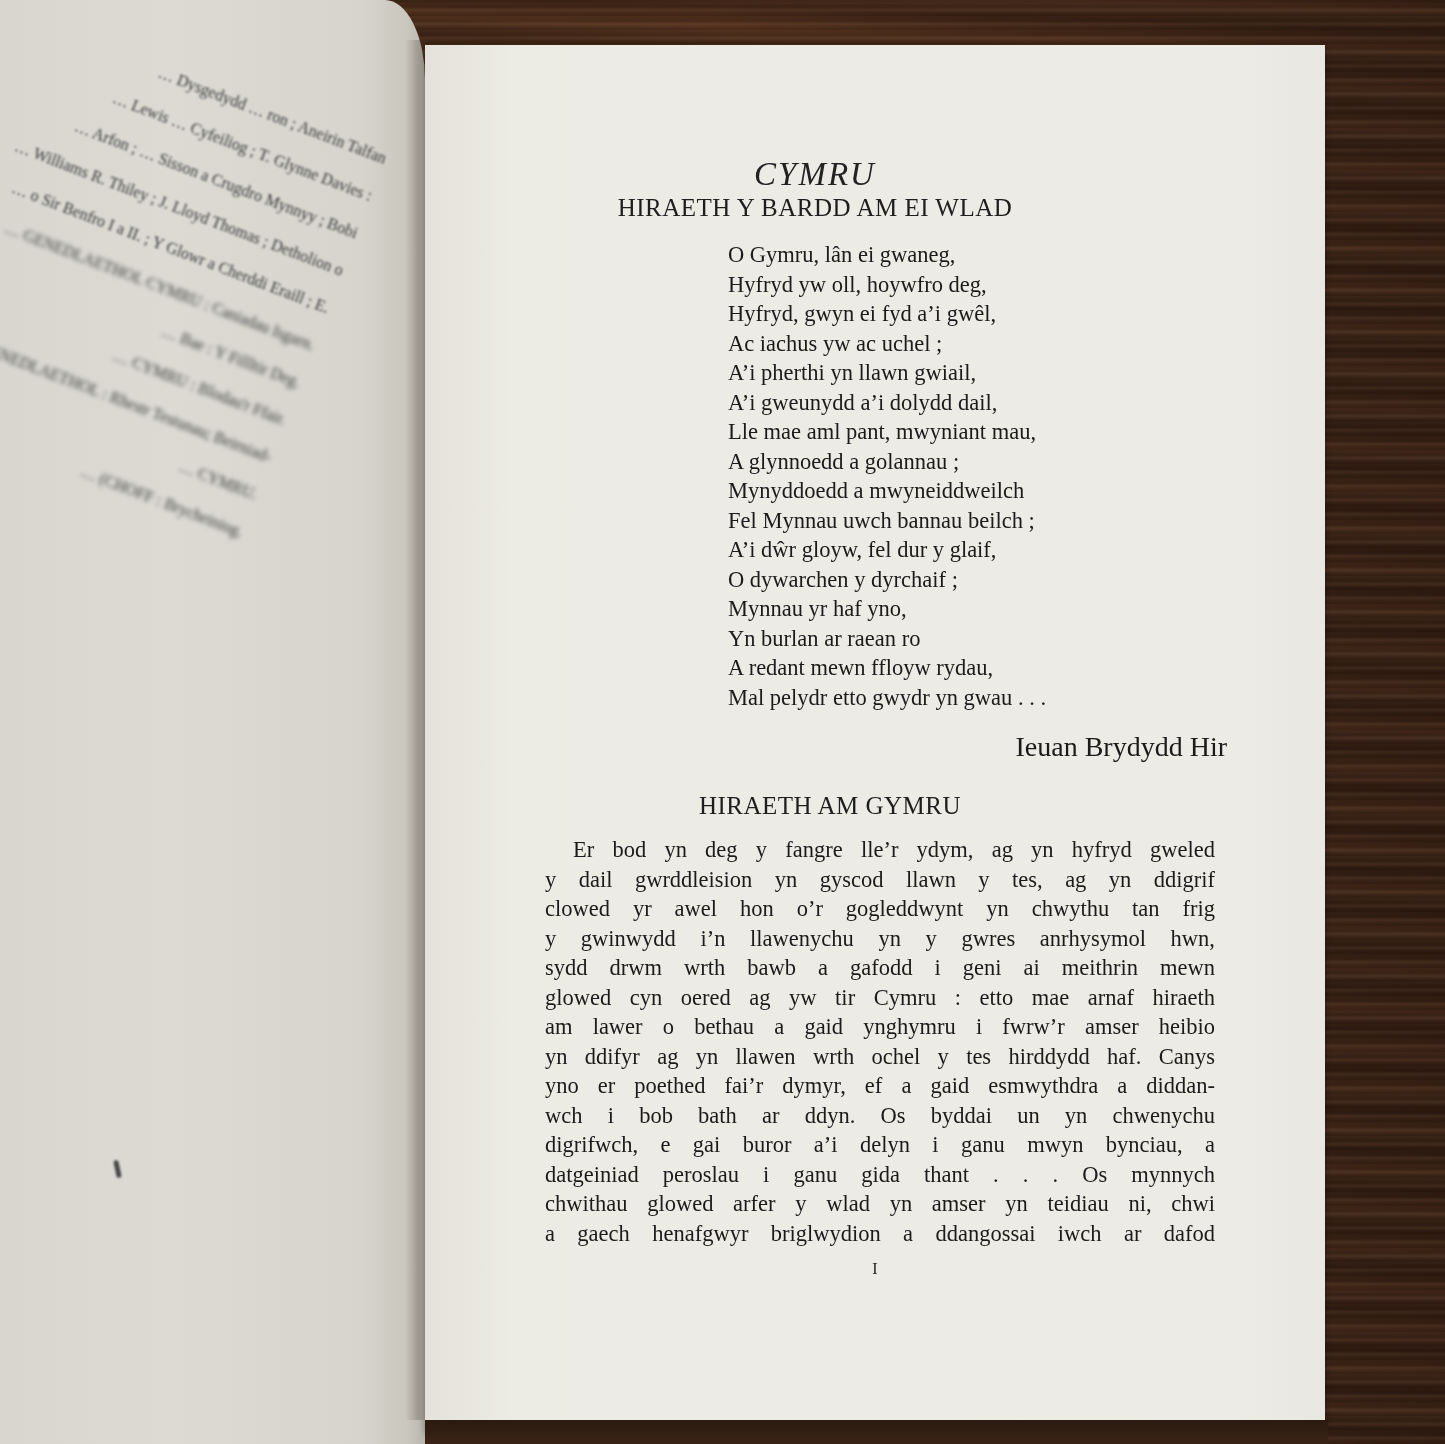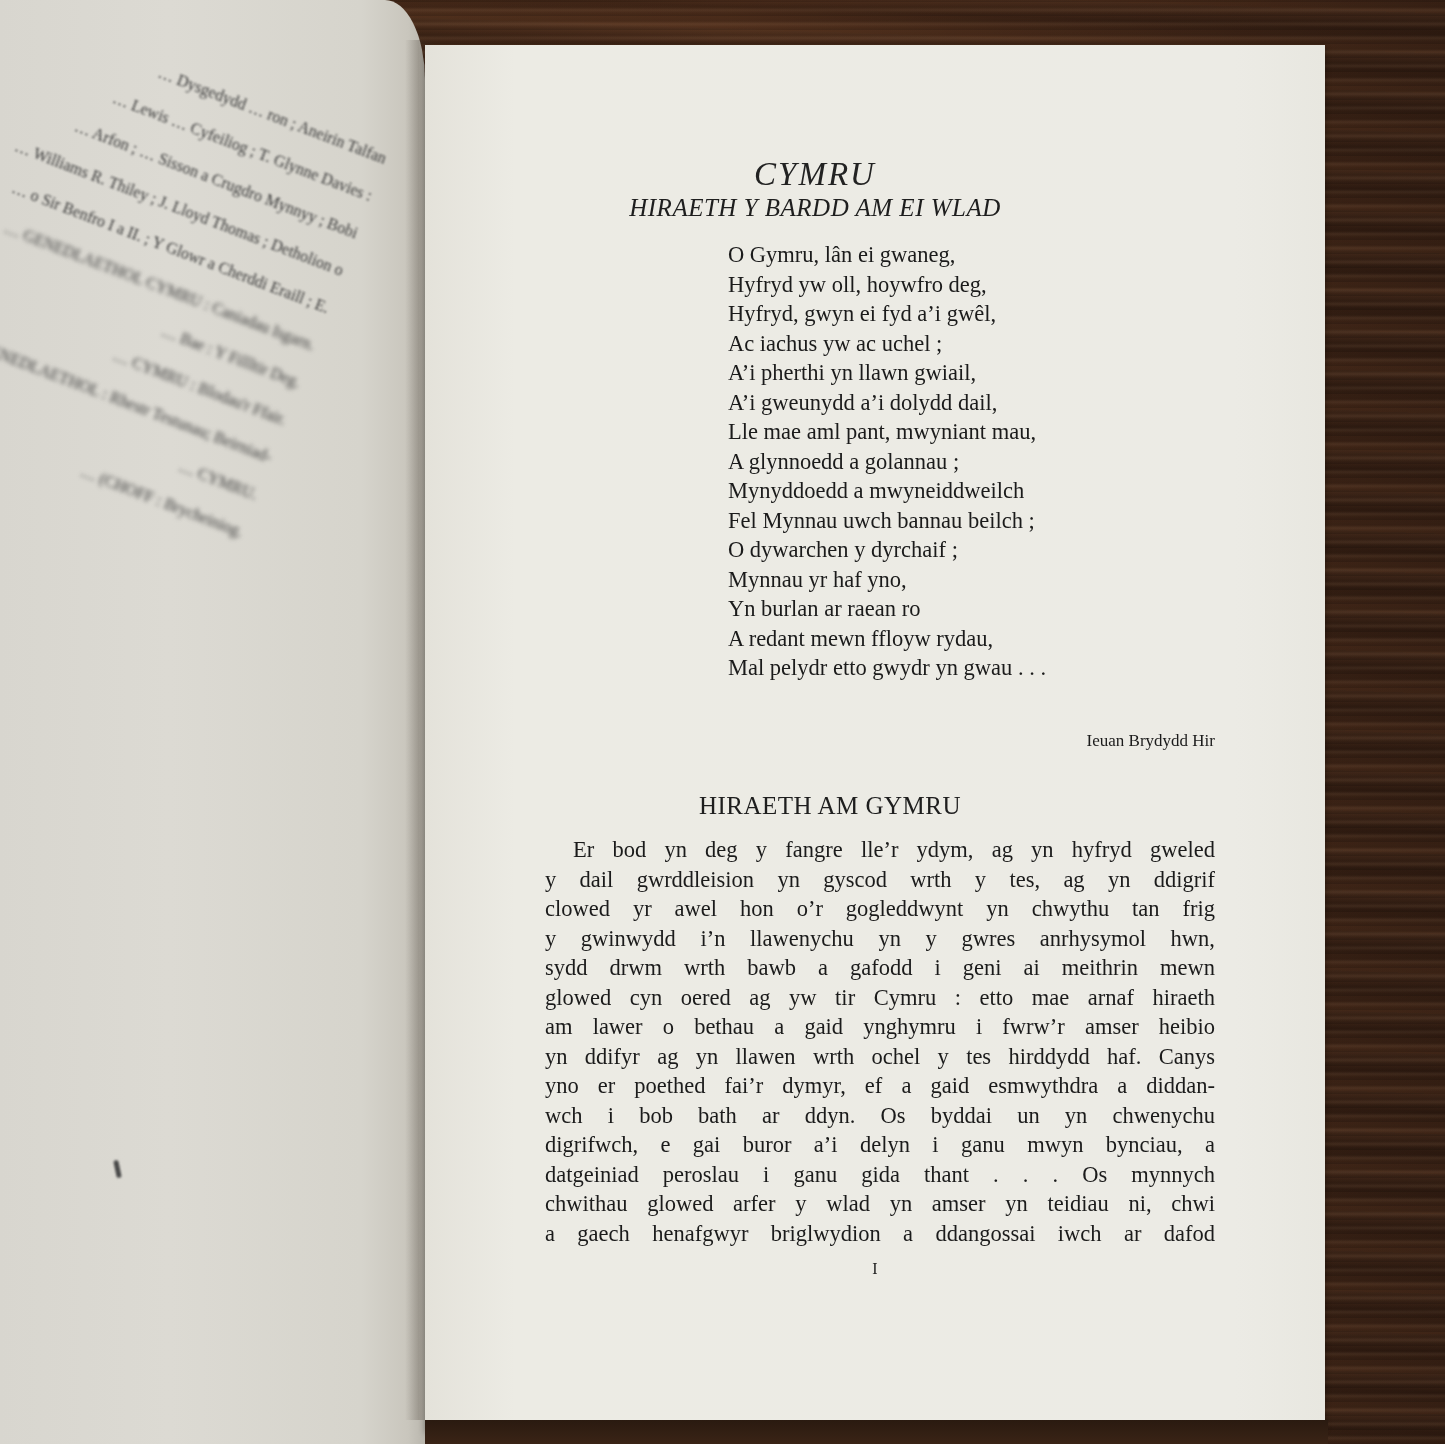--- a/index.html
+++ b/index.html
@@ -55,21 +55,21 @@
     font-size: 25px; color: #1e1e1e; letter-spacing: 0.5px;
   }
   .section-title.s1 { top: 149px; }
   .section-title.s2 { top: 747px; left: -130px; width: 1070px; }
   .poem {
     position: absolute; left: 275px; top: 195px;
     font-size: 22.5px; line-height: 29.5px; color: #1b1b1b; margin-left: 28px;
   }
   .poem-line { white-space: nowrap; }
   .attribution {
-    position: absolute; right: 110px; top: 686px; font-size: 17px; color: #1b1b1b;
+    position: absolute; right: 98px; top: 686px; font-size: 28px; color: #1b1b1b;
   }
   .prose {
     position: absolute; left: 120px; top: 790px; width: 670px;
     font-size: 22.5px; line-height: 29.5px; color: #1b1b1b;
   }
   .prose-line { white-space: nowrap; text-align: justify; text-align-last: justify; }
   .prose-line.first { padding-left: 28px; }
   .page-number {
     position: absolute; left: 0; width: 900px; top: 1215px; text-align: center;
     font-size: 16px; color: #222;
@@ -100,47 +100,48 @@
     <div class="line blur1">… (CHOFF : Brycheiniog.</div>
   </div>
   <div class="left-mark"></div>
 </div>
 
 <div class="gutter"></div>
 
 <div class="right-page">
   <div class="chapter-title" style="left:-130px;margin-top:23px;">CYMRU</div>
 
-  <div class="section-title s1" style="left:-130px;font-style:italic;">HIRAETH Y BARDD AM EI WLAD</div>
+  <div class="section-title s1" style="left:-130px;">HIRAETH Y BARDD AM EI WLAD</div>
 
   <div class="poem">
     <div class="poem-line">O Gymru, lân ei gwaneg,</div>
     <div class="poem-line">Hyfryd yw oll, hoywfro deg,</div>
     <div class="poem-line">Hyfryd, gwyn ei fyd a’i gwêl,</div>
     <div class="poem-line">Ac iachus yw ac uchel ;</div>
     <div class="poem-line">A’i pherthi yn llawn gwiail,</div>
     <div class="poem-line">A’i gweunydd a’i dolydd dail,</div>
     <div class="poem-line">Lle mae aml pant, mwyniant mau,</div>
     <div class="poem-line">A glynnoedd a golannau ;</div>
     <div class="poem-line">Mynyddoedd a mwyneiddweilch</div>
     <div class="poem-line">Fel Mynnau uwch bannau beilch ;</div>
+    <div class="poem-line">A’i dŵr gloyw, fel dur y glaif,</div>
     <div class="poem-line">O dywarchen y dyrchaif ;</div>
     <div class="poem-line">Mynnau yr haf yno,</div>
     <div class="poem-line">Yn burlan ar raean ro</div>
     <div class="poem-line">A redant mewn ffloyw rydau,</div>
     <div class="poem-line">Mal pelydr etto gwydr yn gwau . . .</div>
   </div>
 
   <div class="attribution">Ieuan Brydydd Hir</div>
 
   <div class="section-title s2">HIRAETH AM GYMRU</div>
 
   <div class="prose">
     <div class="prose-line first">Er bod yn deg y fangre lle’r ydym, ag yn hyfryd gweled</div>
-    <div class="prose-line">y dail gwrddleision yn gyscod wrth y tes, ag yn ddigrif</div>
+    <div class="prose-line">y dail gwrddleision yn gyscod llawn y tes, ag yn ddigrif</div>
     <div class="prose-line">clowed yr awel hon o’r gogleddwynt yn chwythu tan frig</div>
     <div class="prose-line">y gwinwydd i’n llawenychu yn y gwres anrhysymol hwn,</div>
     <div class="prose-line">sydd drwm wrth bawb a gafodd i geni ai meithrin mewn</div>
     <div class="prose-line">glowed cyn oered ag yw tir Cymru : etto mae arnaf hiraeth</div>
     <div class="prose-line">am lawer o bethau a gaid ynghymru i fwrw’r amser heibio</div>
     <div class="prose-line">yn ddifyr ag yn llawen wrth ochel y tes hirddydd haf.  Canys</div>
     <div class="prose-line">yno er poethed fai’r dymyr, ef a gaid esmwythdra a diddan-</div>
     <div class="prose-line">wch i bob bath ar ddyn.  Os byddai un yn chwenychu</div>
     <div class="prose-line">digrifwch, e gai buror a’i delyn i ganu mwyn bynciau, a</div>
     <div class="prose-line">datgeiniad peroslau i ganu gida thant . . .  Os mynnych</div>

